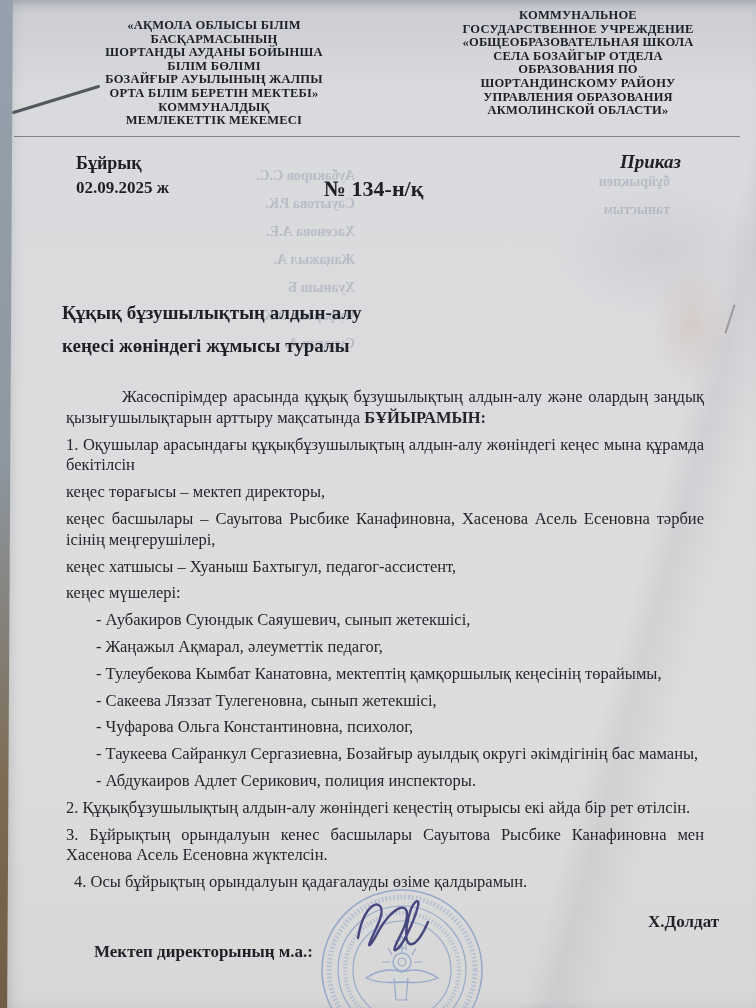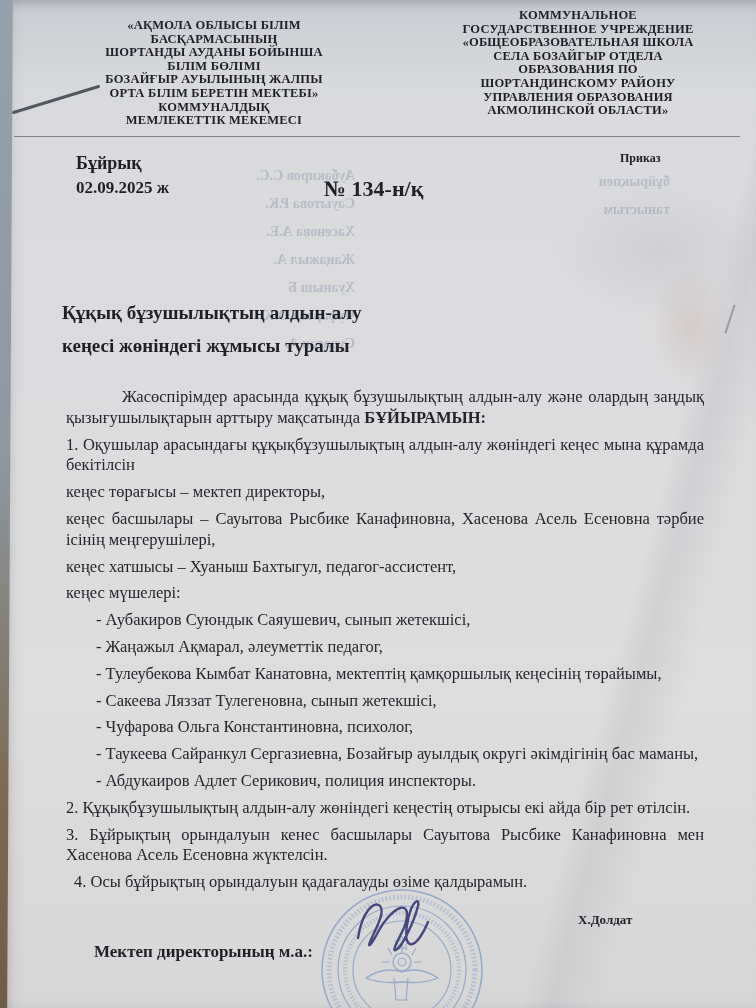--- a/index.html
+++ b/index.html
@@ -22,38 +22,38 @@
   
   .letterhead{position:absolute;font-weight:bold;font-size:12.5px;line-height:13.6px;text-align:center;letter-spacing:.2px;color:#1d1e26;}
   .lh-left{left:68px;top:19px;width:292px;}
   .lh-right{left:428px;top:9px;width:300px;}
   .divider{position:absolute;left:14px;top:136px;width:726px;height:1px;background:#6a6d74;opacity:.8;}
   
   .meta{position:absolute;font-weight:bold;color:#1e1f27;margin-left:16px;}
   .m-kk{left:60px;top:153px;font-size:18px;}
   .m-date{left:60px;top:178px;font-size:17px;}
   .m-num{left:308px;top:176px;font-size:22px;}
-  .m-ru{left:604px;top:151px;font-size:12px;}
+  .m-ru{left:604px;top:151px;font-size:19px;font-style:italic;}
   
   .ghost{position:absolute;transform:scaleX(-1);color:#8a93a8;opacity:.42;filter:blur(.6px);
          font-size:14px;line-height:28px;font-weight:bold;pointer-events:none;}
   .ghost-note{left:540px;top:168px;width:130px;}
   .ghost-names{left:230px;top:162px;width:125px;text-align:left;}
   
   .subject{position:absolute;left:62px;top:296px;font-weight:bold;font-size:19px;line-height:33px;color:#1e1f27;}
   
   .bodytext{position:absolute;left:60px;top:381px;width:650px;font-size:16.5px;line-height:20.8px;
             text-align:justify;color:#24252c;}
   .bodytext p{margin:6px;}
   .p-intro{text-indent:56px;}
   .p-member{text-indent:30px;}
   .p-last{text-indent:8px;}
   
   .sig-label{position:absolute;left:94px;top:907px;font-weight:bold;font-size:17px;color:#1e1f27;margin-top:35px;}
-  .sig-name{position:absolute;left:578px;top:912px;font-weight:bold;font-size:13px;color:#1e1f27;}
+  .sig-name{position:absolute;left:648px;top:912px;font-weight:bold;font-size:17px;color:#1e1f27;}
   .stamp{position:absolute;left:318px;top:886px;width:168px;height:168px;opacity:.85;}
   .signature{position:absolute;left:344px;top:892px;width:110px;height:72px;}
   
   .pen-stroke{position:absolute;left:10px;top:98px;width:92px;height:3px;background:#3c4049;
               transform:rotate(-17deg);border-radius:2px;opacity:.85;}
   .pen-mark{position:absolute;left:729px;top:304px;width:2px;height:30px;background:#8b7f85;
             transform:rotate(18deg);opacity:.7;}
 </style>
 </head>
 <body>

